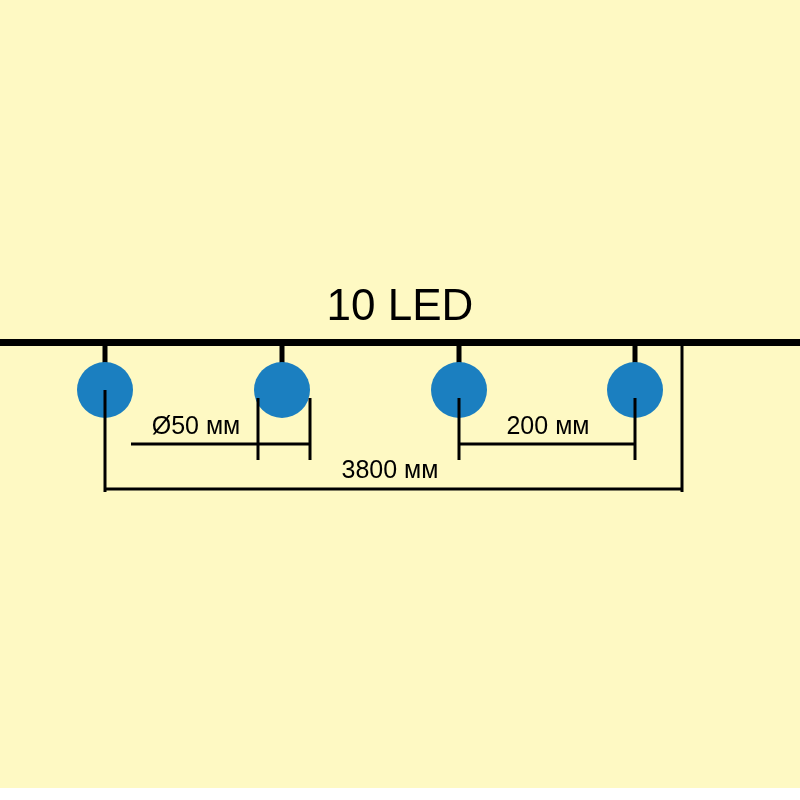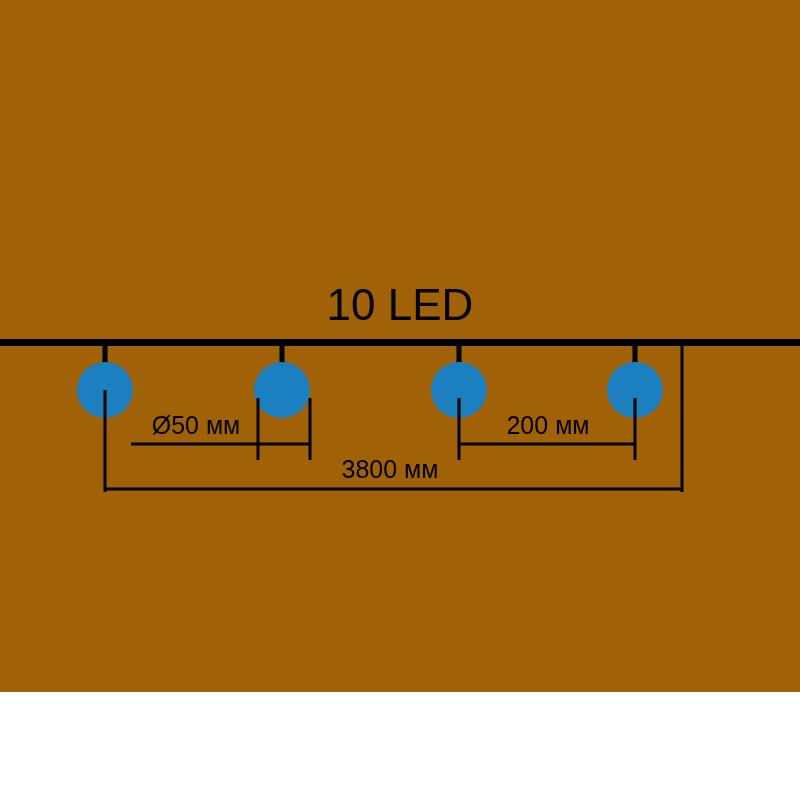--- a/index.html
+++ b/index.html
@@ -7,22 +7,22 @@
     margin: 0;
     padding: 0;
     background: #ffffff;
   }
   body {
     font-family: "Liberation Sans", sans-serif;
   }
   #stage {
     position: relative;
     width: 800px;
-    height: 692px;
-    background: #a16207;
+    height: 788px;
+    background: #fef9c3;
     overflow: hidden;
   }
   #drawing {
     position: absolute;
     left: 0;
     top: 0;
     width: 800px;
     height: 800px;
     display: block;
   }

